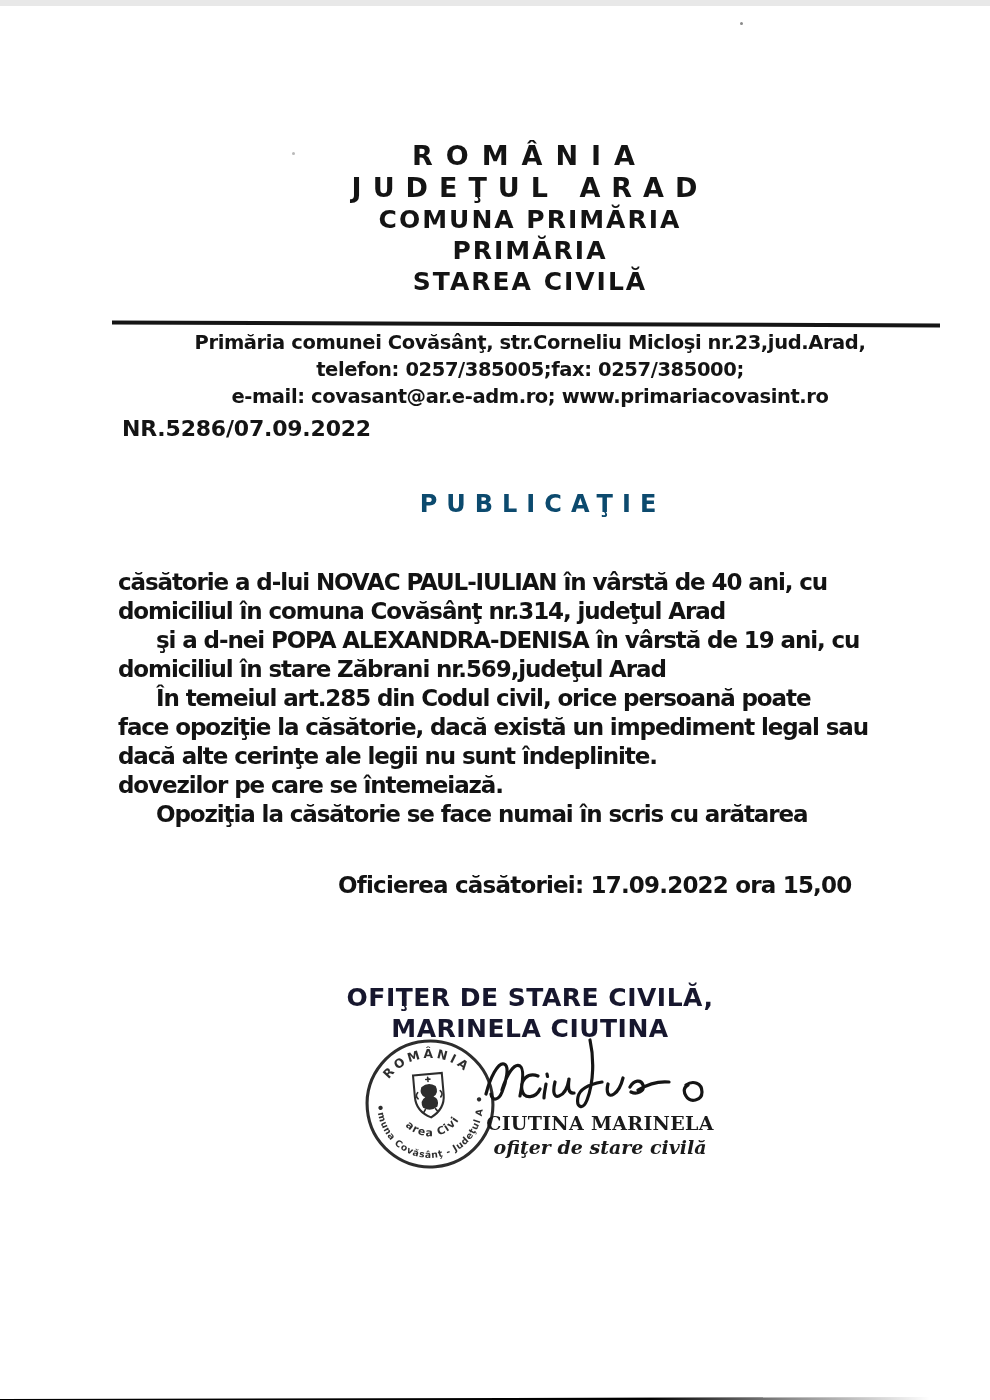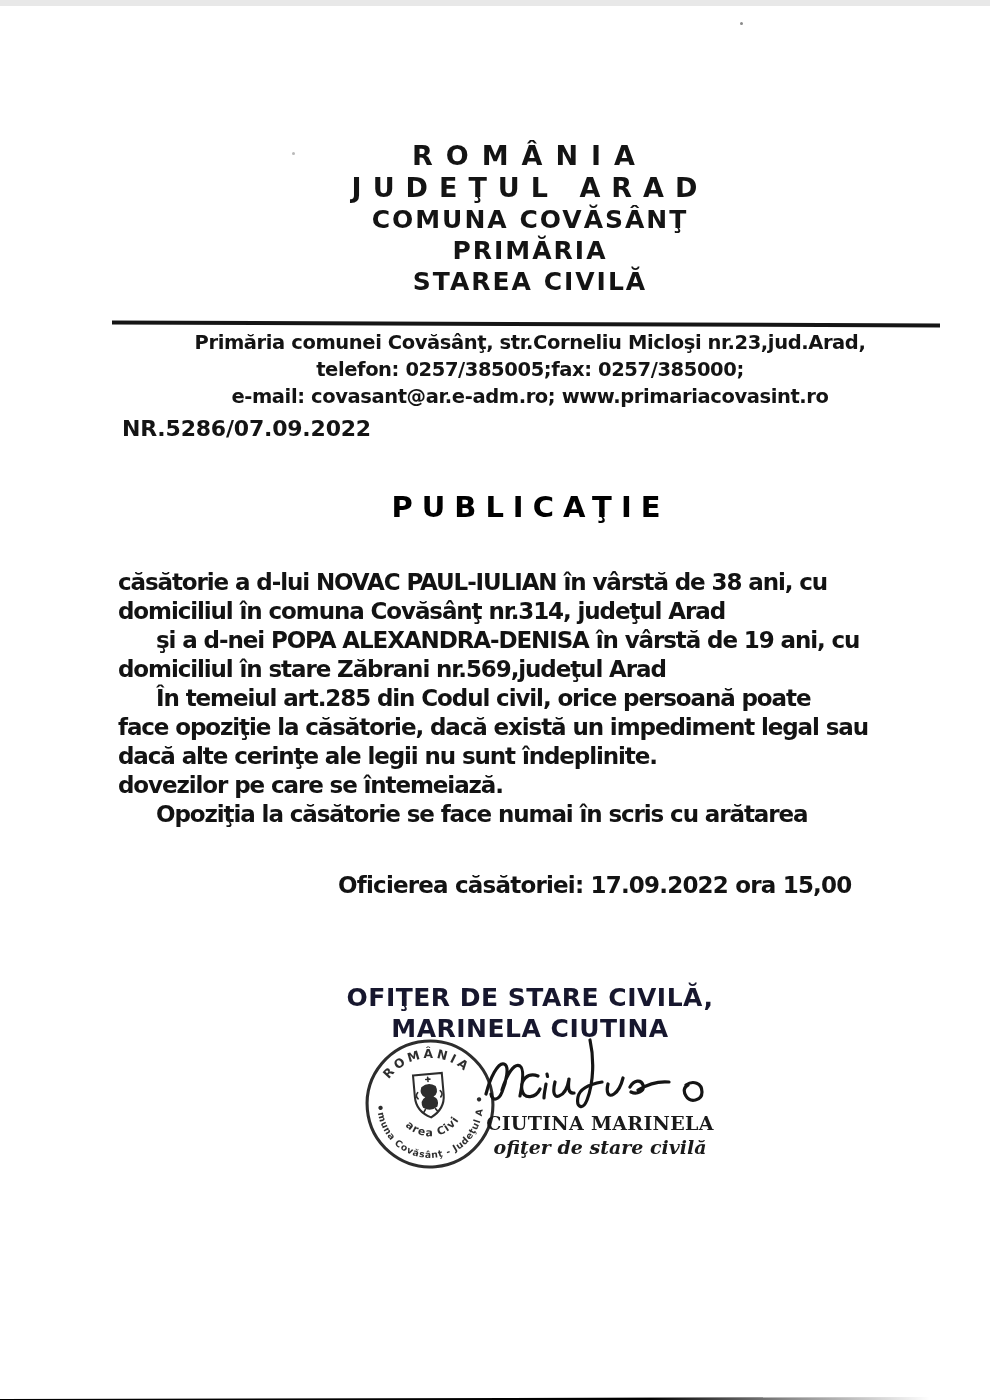--- a/index.html
+++ b/index.html
@@ -33,23 +33,23 @@
     text-align:center; font-weight:bold;
     font-size:19.5px; letter-spacing:-0.4px; line-height:27px; color:#141414;
   }
   
   .reg-number {
     position:absolute; top:410px; left:122px;
     font-weight:bold; font-size:22px; letter-spacing:-0.2px; color:#141414;
   }
   
   .doc-title {
-    position:absolute; top:484px; left:116px; width:820px;
-    text-align:center; font-weight:bold; font-size:29px; letter-spacing:9px;
-    text-indent:9px; color:#000000;
+    position:absolute; top:484px; left:128px; width:820px;
+    text-align:center; font-weight:bold; font-size:24px; letter-spacing:9px;
+    text-indent:9px; color:#0c4a6e;
   }
   
   .body-text {
     position:absolute; top:562px; left:118px; width:840px;
     font-weight:bold; font-size:23px; letter-spacing:-1.1px;
     color:#131313;
   }
   .body-line { height:29px; line-height:29px; white-space:nowrap; }
   .body-line.indent { padding-left:38px; }
   
@@ -111,39 +111,39 @@
 <body>
 
 <div class="page">
 
   <div class="speck s1"></div>
   <div class="speck s2"></div>
 
   <header class="letterhead">
     <div class="lh-country">ROMÂNIA</div>
     <div class="lh-county">JUDEŢUL ARAD</div>
-    <div class="lh-commune">COMUNA COVĂSÂNŢ</div>
+    <div class="lh-commune">COMUNA PRIMĂRIA</div>
     <div class="lh-office">PRIMĂRIA</div>
     <div class="lh-dept">STAREA CIVILĂ</div>
   </header>
 
   <div class="rule"></div>
 
   <div class="contact">
     <div>Primăria comunei Covăsânţ, str.Corneliu Micloşi nr.23,jud.Arad,</div>
     <div>telefon: 0257/385005;fax: 0257/385000;</div>
     <div>e-mail: covasant@ar.e-adm.ro; www.primariacovasint.ro</div>
   </div>
 
   <div class="reg-number">NR.5286/07.09.2022</div>
 
   <h1 class="doc-title">PUBLICAŢIE</h1>
 
   <div class="body-text">
-    <div class="body-line">căsătorie a d-lui NOVAC PAUL-IULIAN în vârstă de 38 ani, cu</div>
+    <div class="body-line">căsătorie a d-lui NOVAC PAUL-IULIAN în vârstă de 40 ani, cu</div>
     <div class="body-line">domiciliul în comuna Covăsânţ nr.314, judeţul Arad</div>
     <div class="body-line indent">şi a d-nei POPA ALEXANDRA-DENISA în vârstă de 19 ani, cu</div>
     <div class="body-line">domiciliul în stare Zăbrani nr.569,judeţul Arad</div>
     <div class="body-line indent">În temeiul art.285 din Codul civil, orice persoană poate</div>
     <div class="body-line">face opoziţie la căsătorie, dacă există un impediment legal sau</div>
     <div class="body-line">dacă alte cerinţe ale legii nu sunt îndeplinite.</div>
     <div class="body-line">dovezilor pe care se întemeiază.</div>
     <div class="body-line indent">Opoziţia la căsătorie se face numai în scris cu arătarea</div>
   </div>
 

